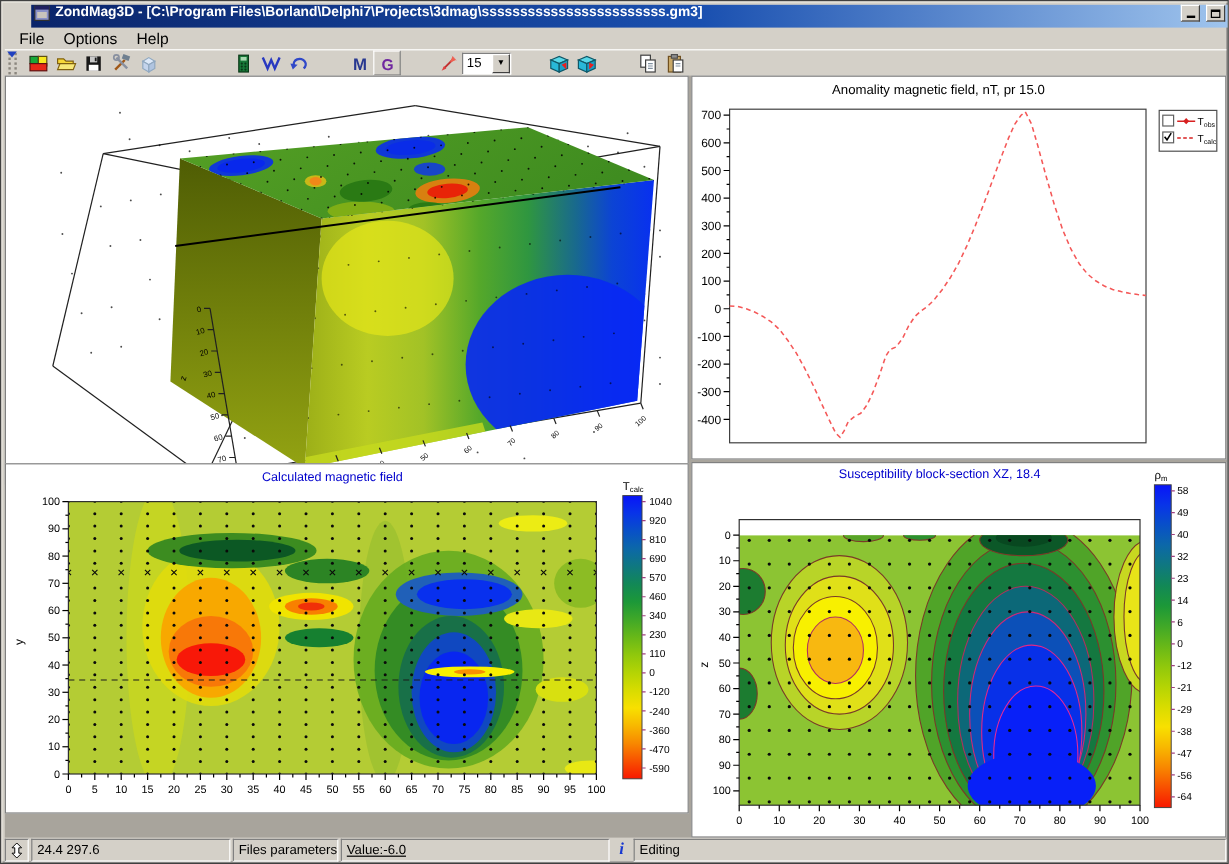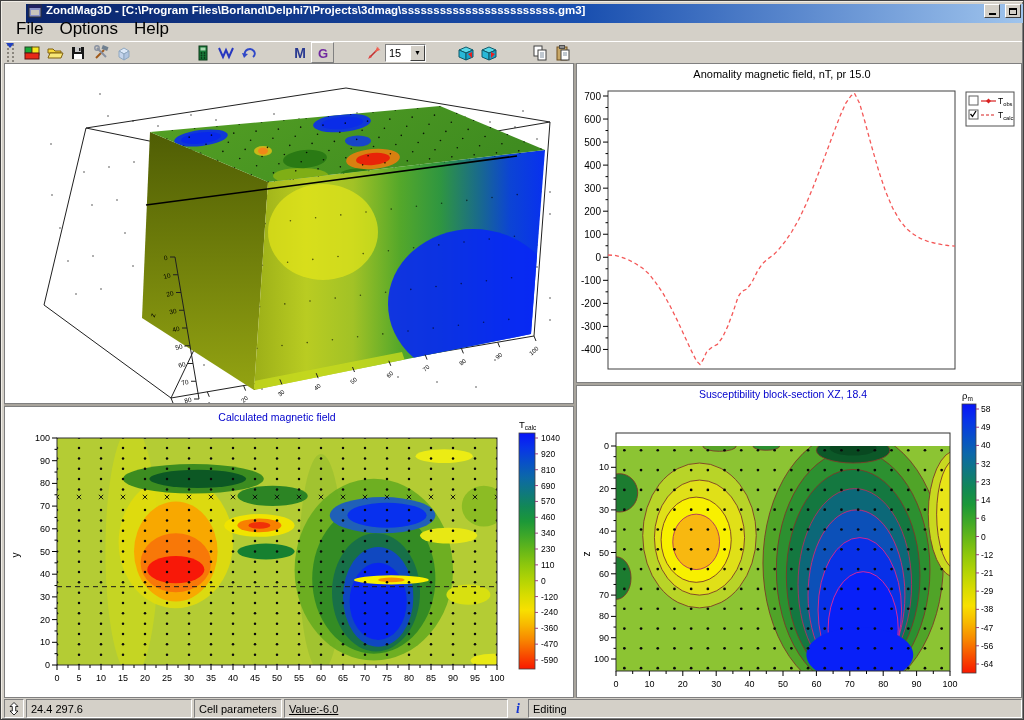--- a/index.html
+++ b/index.html
@@ -10,39 +10,39 @@
   .titlebar{position:absolute;left:3px;top:3px;width:1018px;height:19px;
     background:linear-gradient(90deg,#0a246a 0%,#1a50b0 55%,#a6caf0 100%);
     color:#fff;font-weight:bold;font-size:11.5px;display:flex;align-items:flex-start;padding:0 2px;gap:4px;margin-left:22px;}
   .titlebar .ttext{white-space:nowrap;overflow:hidden;flex:1;}
   .winbtn{width:16px;height:14px;background:#d4d0c8;border:1px solid;
     border-color:#fff #404040 #404040 #fff;display:flex;align-items:flex-end;justify-content:center;
     font-size:9px;font-weight:bold;color:#000;margin-left:1px;position:relative;}
   .glyph-min{width:7px;height:2px;background:#000;margin-bottom:2px;}
   .glyph-max{width:8px;height:7px;border:1px solid #000;border-top-width:2px;margin-bottom:2px;}
   .glyph-close{font-size:10px;line-height:12px;font-weight:bold;align-self:center;}
-  .menubar{position:absolute;left:3px;top:22px;width:1018px;height:18px;font-size:17px;
-    display:flex;align-items:flex-end;padding-left:4px;}
+  .menubar{position:absolute;left:3px;top:22px;width:1018px;height:18px;font-size:13px;
+    display:flex;align-items:flex-start;padding-left:4px;}
   .menu-item{padding:2px 8px;}
   .toolbar{position:absolute;left:3px;top:40px;width:1018px;height:22px;border-top:1px solid #fff;
     display:flex;align-items:center;}
   .tb-arrow{position:absolute;left:2px;top:1px;width:0;height:0;border-left:4px solid transparent;
     border-right:4px solid transparent;border-top:5px solid #2040c0;}
   .tb-handle{width:7px;height:18px;margin:0 6px 0 3px;border-left:2px dotted #8a867e;border-right:2px dotted #8a867e;}
   .tbtn{width:23px;height:21px;display:flex;align-items:center;justify-content:center;background:transparent;border:none;padding:0;}
   .tbtn.framed{border:1px solid;border-color:#fff #808080 #808080 #fff;background:#d4d0c8;}  .tgap2{width:28px;}
   .combo{display:flex;height:18px;border:1px solid;border-color:#808080 #fff #fff #808080;background:#fff;align-items:center;}
   .combo .cval{width:24px;font-size:11px;padding-left:3px;}
   .combo .cbtn{width:15px;height:16px;background:#d4d0c8;border:1px solid;border-color:#fff #404040 #404040 #fff;
     font-size:7px;display:flex;align-items:center;justify-content:center;}
   .main{position:absolute;left:3px;top:62px;width:1018px;height:635px;background:#a8a49c;}
   .panel{position:absolute;background:#fff;border:1px solid #808080;}
   .panel svg{display:block;}
   #panel-3d{left:0;top:0;width:570px;height:341px;}
-  #panel-map{left:0;top:343px;width:570px;height:292px;}
+  #panel-map{left:0;top:323px;width:570px;height:292px;}
   #panel-profile{left:572px;top:0;width:446px;height:320px;}
   #panel-section{left:572px;top:322px;width:446px;height:313px;}
   .statusbar{position:absolute;left:3px;top:698px;width:1018px;height:19px;display:flex;gap:2px;font-size:11px;}
   .spanel{border:1px solid;border-color:#808080 #fff #fff #808080;padding:0 4px;display:flex;align-items:center;background:#d4d0c8;white-space:nowrap;}
   .sflat{display:flex;align-items:center;padding:0 2px;}
   .iinfo{color:#1838d0;font-weight:bold;font-family:"Liberation Serif",serif;font-size:14px;font-style:italic;}
 </style>
 </head>
 <body>
 
@@ -1685,20 +1685,20 @@
     </div>
   </div>
 
   <div class="statusbar">
     <span class="spanel" style="width:20px;justify-content:center;">
       <svg width="10" height="14">
         <path d="M5,0.5 L9,4.5 L6.7,4.5 L6.7,9 L9,9 L5,13 L1,9 L3.3,9 L3.3,4.5 L1,4.5 Z" fill="#fff" stroke="#000" stroke-width="0.8"></path>
       </svg>
     </span>
     <span class="spanel" style="width:166px;">24.4 297.6</span>
-    <span class="spanel" style="width:88px;">Cell parameters</span>
+    <span class="spanel" style="width:88px;">Files parameters</span>
     <span class="spanel" style="width:224px;text-decoration:underline;">Value:-6.0</span>
     <span class="sflat" style="width:16px;justify-content:center;">
         <span class="iinfo">i</span>
       </span>
     <span class="spanel" style="flex:1;">Editing</span>
   </div>
 </div>
 
 </body></html>

